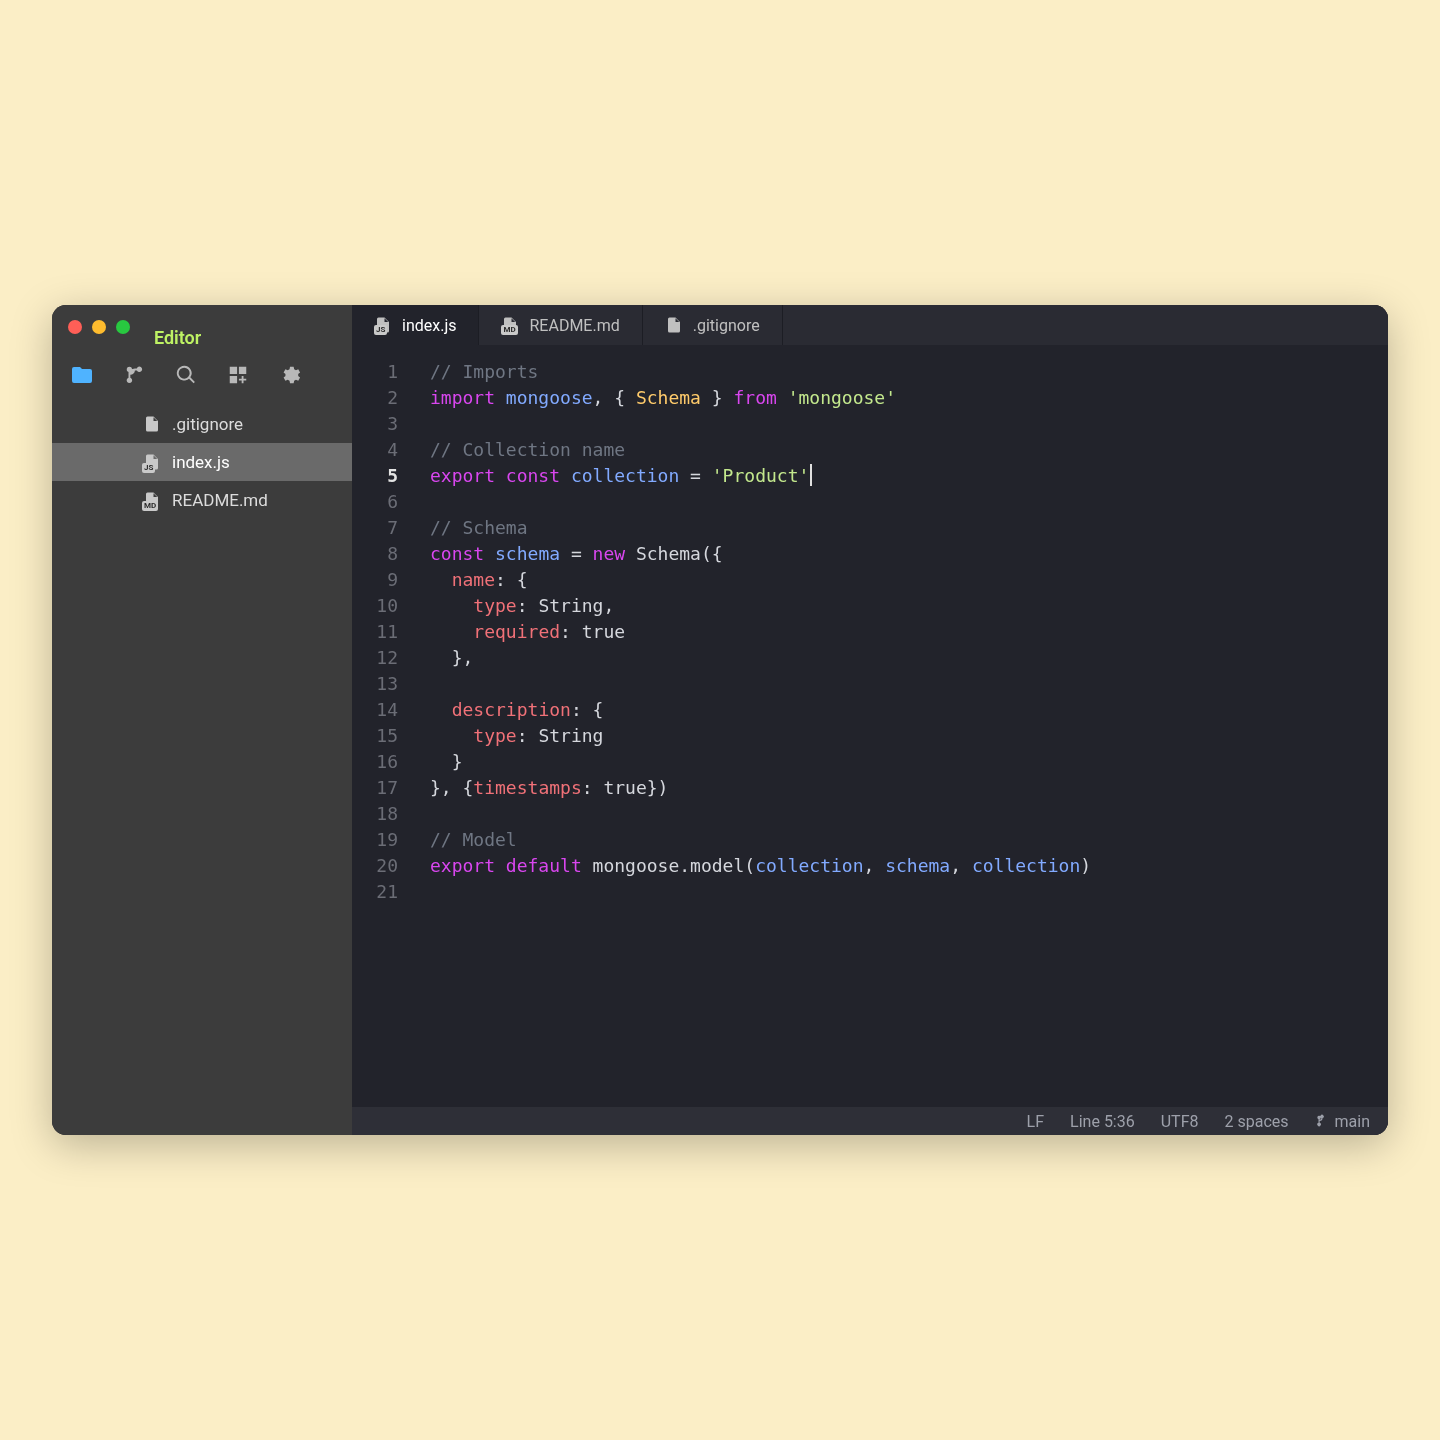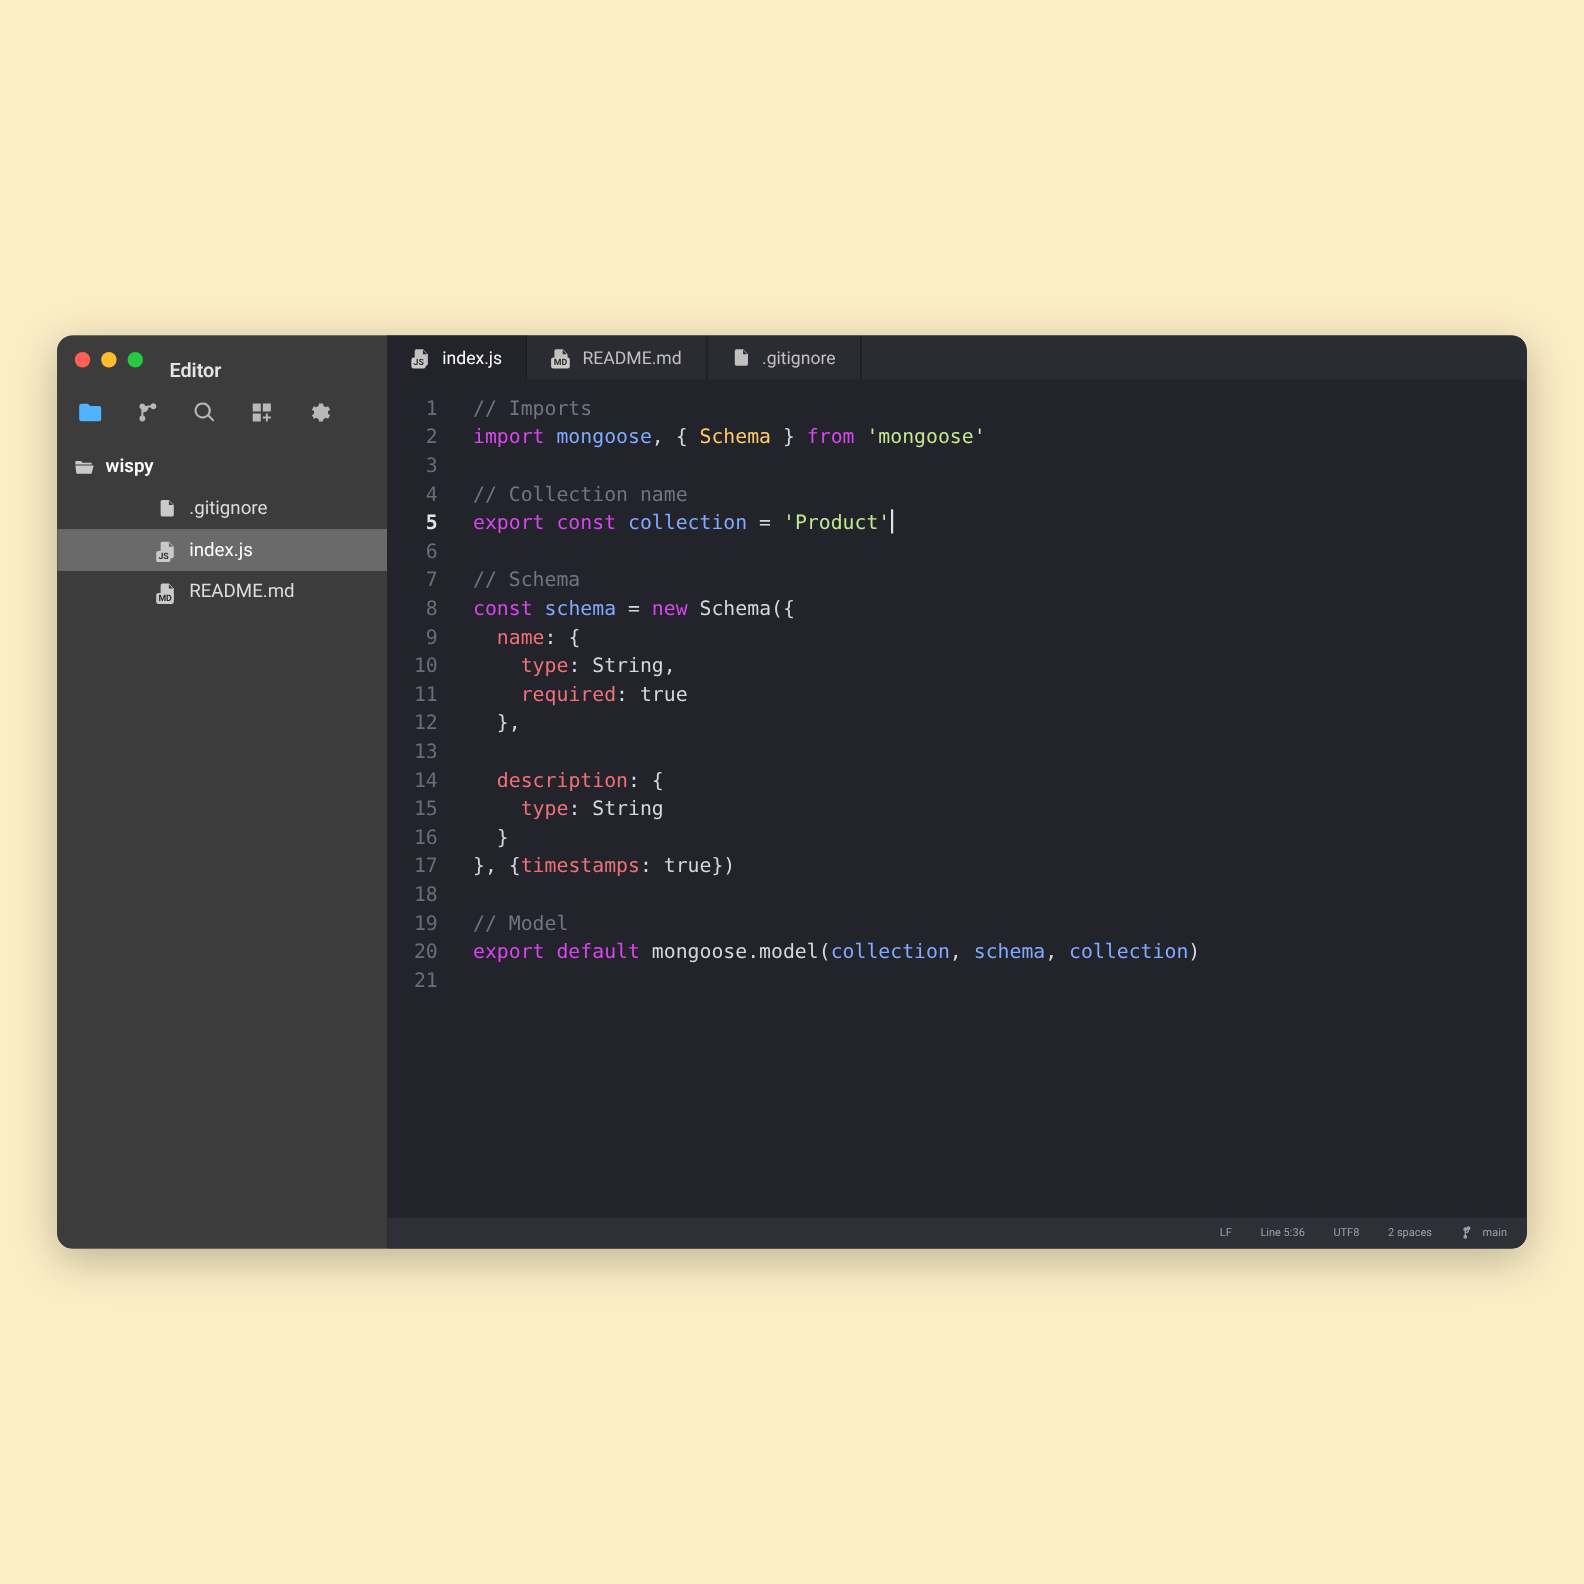--- a/index.html
+++ b/index.html
@@ -25,21 +25,21 @@
   color: #e0e0e0;
 }
 .titlebar {
   height: 44px; display: flex; align-items: center; padding: 0 16px; gap: 10px;
 }
 .traffic { display: flex; gap: 10px; }
 .dot { width: 14px; height: 14px; border-radius: 50%; }
 .dot.red { background: #ff5f57; }
 .dot.yellow { background: #febc2e; }
 .dot.green { background: #28c840; }
-.app-title { margin-left: 14px; font-size: 18px; font-weight: 600; color: #e5e5e5; margin-top: 21px; }
+.app-title { margin-left: 14px; font-size: 18px; font-weight: 600; color: #bef264; margin-top: 21px; }
 .sidebar-icons {
   display: flex; gap: 28px; padding: 14px 18px 18px 18px; align-items: center;
 }
 .sb-icon { width: 24px; height: 24px; display: flex; align-items: center; justify-content: center; fill: #b8b8b8; cursor: pointer; }
 .sb-icon.active { fill: #4fb3ff; }
 .tree { padding: 0 0 0 0; font-size: 17px; }
 .tree-row {
   display: flex; align-items: center; gap: 10px; height: 38px;
   padding-left: 14px; cursor: pointer; color: #dcdcdc;
 }
@@ -91,21 +91,21 @@
 .tk-prop    { color: #f07178; }
 .tk-class   { color: #ffcb6b; }
 .cursor {
   display: inline-block; width: 2px; height: 22px; background: #e0e0e0;
   vertical-align: -4px; margin-left: 1px;
 }
 
 .statusbar {
   height: 28px; background: #2e2f37; display: flex; align-items: center;
   justify-content: flex-end; gap: 26px; padding: 0 18px;
-  color: #9da0aa; font-size: 10px;
+  color: #9da0aa; font-size: 16px;
 }
 .statusbar .seg { cursor: pointer; display: flex; align-items: center; gap: 6px; }
 .statusbar .branch-ico { width: 14px; height: 14px; fill: #9da0aa; }
 </style>
 </head>
 <body>
 
 <div class="window">
 
   <div class="sidebar">
@@ -140,28 +140,20 @@
           </svg>
       </span>
       <span class="sb-icon">
         <svg viewBox="0 0 24 24" width="22" height="22">
             <path d="M12 8a4 4 0 100 8 4 4 0 000-8zm9 4a7 7 0 00-.1-1.2l2.1-1.6-2-3.4-2.5 1a7 7 0 00-2-1.2L16 3h-4l-.5 2.6a7 7 0 00-2 1.2l-2.5-1-2 3.4 2.1 1.6A7 7 0 007 12c0 .4 0 .8.1 1.2L5 14.8l2 3.4 2.5-1c.6.5 1.3.9 2 1.2L12 21h4l.5-2.6c.7-.3 1.4-.7 2-1.2l2.5 1 2-3.4-2.1-1.6c.1-.4.1-.8.1-1.2z"></path>
           </svg>
       </span>
     </div>
 
     <div class="tree" id="tree">
-      <div class="tree-row root">
-        <span class="fico">
-          <svg viewBox="0 0 24 24" width="20" height="20">
-              <path d="M4 6h5l2 2h9a1 1 0 011 1v1H3V7a1 1 0 011-1zm-1 5h20l-2 8a1 1 0 01-1 1H5a1 1 0 01-1-1z"></path>
-            </svg>
-        </span>
-        <span>wispy</span>
-      </div>
 
         <div class="tree-row indent2">
           <span class="chev-placeholder"></span>
           <span class="fico">
             <svg viewBox="0 0 24 24" width="18" height="18">
               <path d="M14 2H6a2 2 0 00-2 2v16a2 2 0 002 2h12a2 2 0 002-2V8zM14 8V3l5 5z"></path>
             </svg>
           </span>
           <span>.gitignore</span>
         </div>

